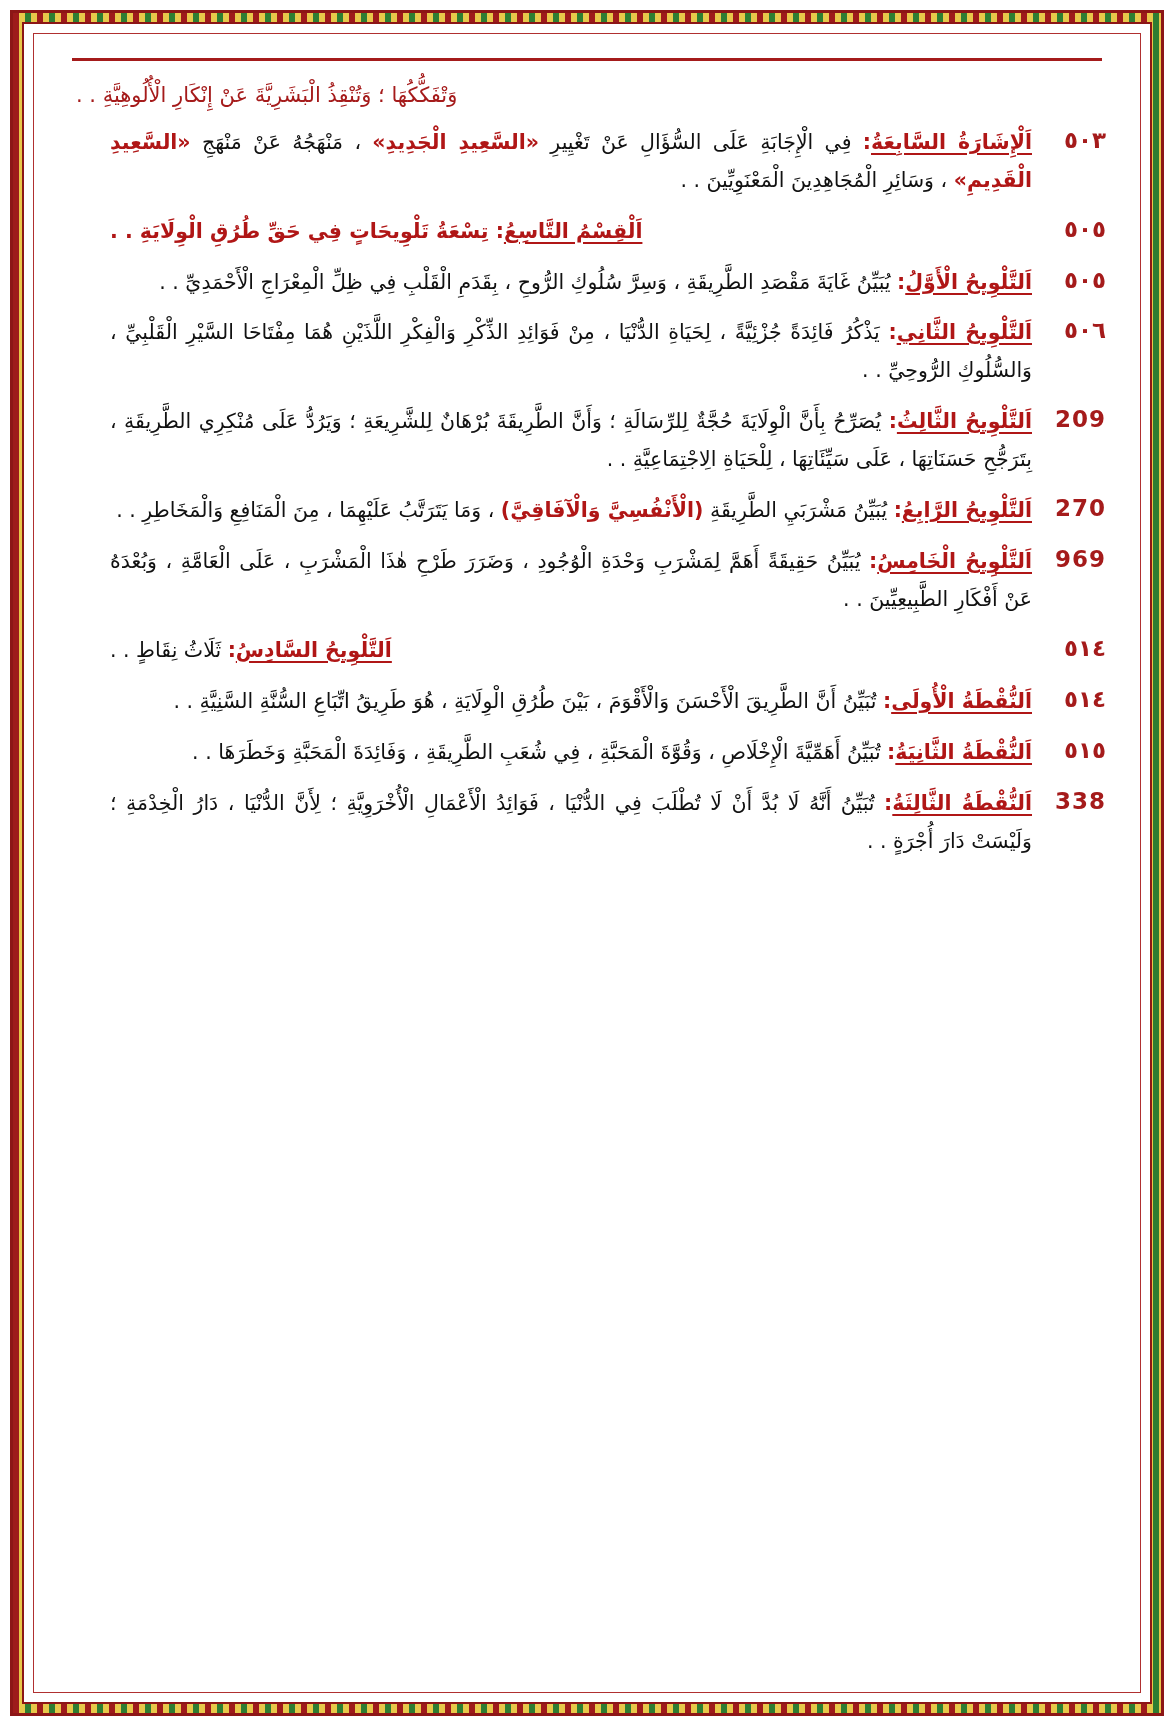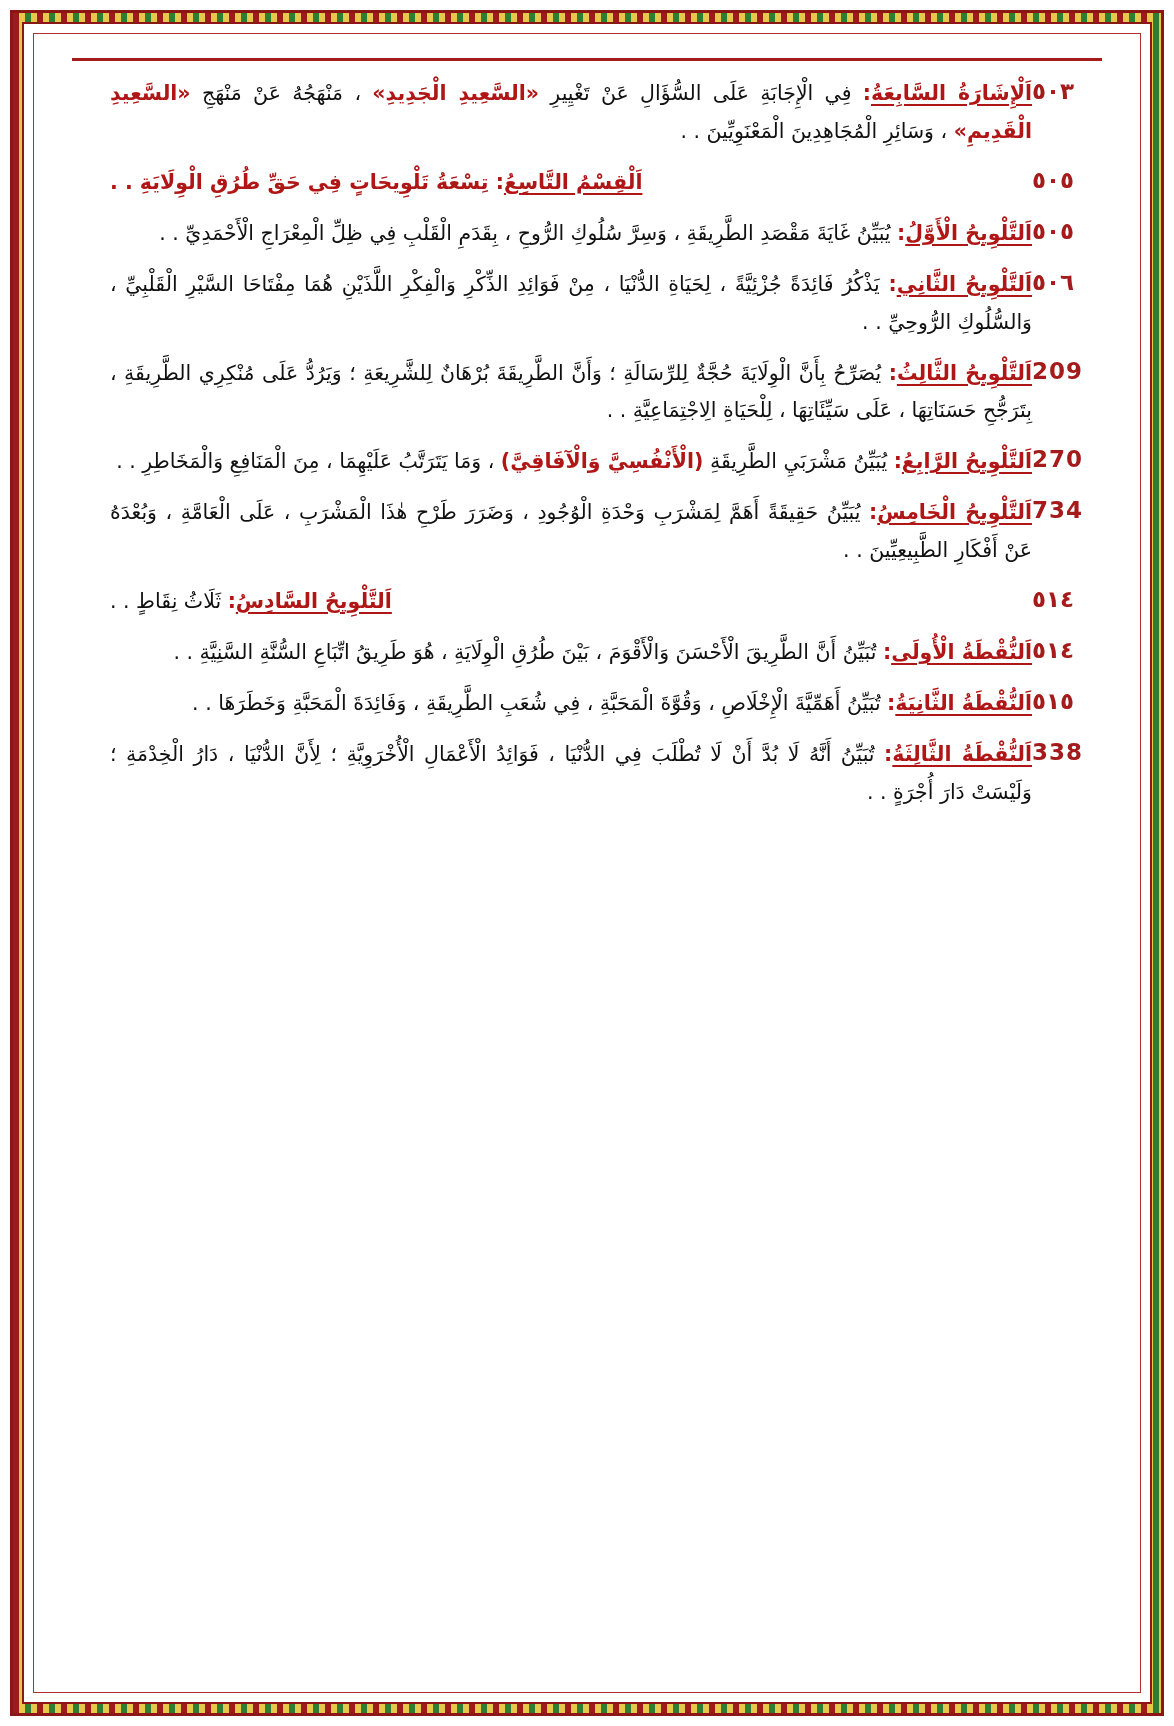--- a/index.html
+++ b/index.html
@@ -113,21 +113,21 @@
   }
   .entry {
     display: flex;
     flex-direction: row;
     align-items: flex-start;
     margin-bottom: 13px;
   }
   .entry-num {
     width: 74px;
     flex: 0 0 74px;
-    text-align: left;
+    text-align: right;
     color: #a51b1b;
     font-size: 23px;
     font-weight: bold;
     direction: rtl;
     padding-top: 3px;
     letter-spacing: 1px;
   }
   .entry-body {
     flex: 1;
     direction: rtl;
@@ -170,20 +170,21 @@
   <div class="frame-mid"></div>
   <div class="frame-inner"></div>
 
   <div class="content">
 
 
     <hr class="rule">
 
     <div class="entries">
 
+      <div class="lead-line">وَتْفَكُّكُهَا ؛ وَتُنْقِذُ الْبَشَرِيَّةَ عَنْ إِنْكَارِ الْأُلُوهِيَّةِ . .</div>
 
       <div class="entry">
         <div class="entry-num">٥٠٣</div>
         <div class="entry-body"><span class="lbl">اَلْإِشَارَةُ السَّابِعَةُ</span><span class="lbl-plain">:</span><span> فِي الْإِجَابَةِ عَلَى السُّؤَالِ عَنْ تَغْيِيرِ </span><span class="red">«السَّعِيدِ الْجَدِيدِ»</span><span> ، مَنْهَجُهُ عَنْ مَنْهَجِ </span><span class="red">«السَّعِيدِ الْقَدِيمِ»</span><span> ، وَسَائِرِ الْمُجَاهِدِينَ الْمَعْنَوِيِّينَ . .</span></div>
       </div>
 
       <div class="entry">
         <div class="entry-num">٥٠٥</div>
         <div class="entry-body centered all-red"><span class="lbl">اَلْقِسْمُ التَّاسِعُ</span><span>:</span><span> تِسْعَةُ تَلْوِيحَاتٍ فِي حَقِّ طُرُقِ الْوِلَايَةِ . .</span></div>
       </div>
@@ -202,21 +203,21 @@
         <div class="entry-num">209</div>
         <div class="entry-body"><span class="lbl">اَلتَّلْوِيحُ الثَّالِثُ</span><span class="lbl-plain">:</span><span> يُصَرِّحُ بِأَنَّ الْوِلَايَةَ حُجَّةٌ لِلرِّسَالَةِ ؛ وَأَنَّ الطَّرِيقَةَ بُرْهَانٌ لِلشَّرِيعَةِ ؛ وَيَرُدُّ عَلَى مُنْكِرِي الطَّرِيقَةِ ، بِتَرَجُّحِ حَسَنَاتِهَا ، عَلَى سَيِّئَاتِهَا ، لِلْحَيَاةِ الِاجْتِمَاعِيَّةِ . .</span></div>
       </div>
 
       <div class="entry">
         <div class="entry-num">270</div>
         <div class="entry-body"><span class="lbl">اَلتَّلْوِيحُ الرَّابِعُ</span><span class="lbl-plain">:</span><span> يُبَيِّنُ مَشْرَبَيِ الطَّرِيقَةِ </span><span class="red">(الْأَنْفُسِيَّ وَالْآفَاقِيَّ)</span><span> ، وَمَا يَتَرَتَّبُ عَلَيْهِمَا ، مِنَ الْمَنَافِعِ وَالْمَخَاطِرِ . .</span></div>
       </div>
 
       <div class="entry">
-        <div class="entry-num">734</div>
+        <div class="entry-num">969</div>
         <div class="entry-body"><span class="lbl">اَلتَّلْوِيحُ الْخَامِسُ</span><span class="lbl-plain">:</span><span> يُبَيِّنُ حَقِيقَةً أَهَمَّ لِمَشْرَبِ وَحْدَةِ الْوُجُودِ ، وَضَرَرَ طَرْحِ هٰذَا الْمَشْرَبِ ، عَلَى الْعَامَّةِ ، وَبُعْدَهُ عَنْ أَفْكَارِ الطَّبِيعِيِّينَ . .</span></div>
       </div>
 
       <div class="entry">
         <div class="entry-num">٥١٤</div>
         <div class="entry-body centered"><span class="lbl">اَلتَّلْوِيحُ السَّادِسُ</span><span class="lbl-plain">:</span><span> ثَلَاثُ نِقَاطٍ . .</span></div>
       </div>
 
       <div class="entry">
         <div class="entry-num">٥١٤</div>

